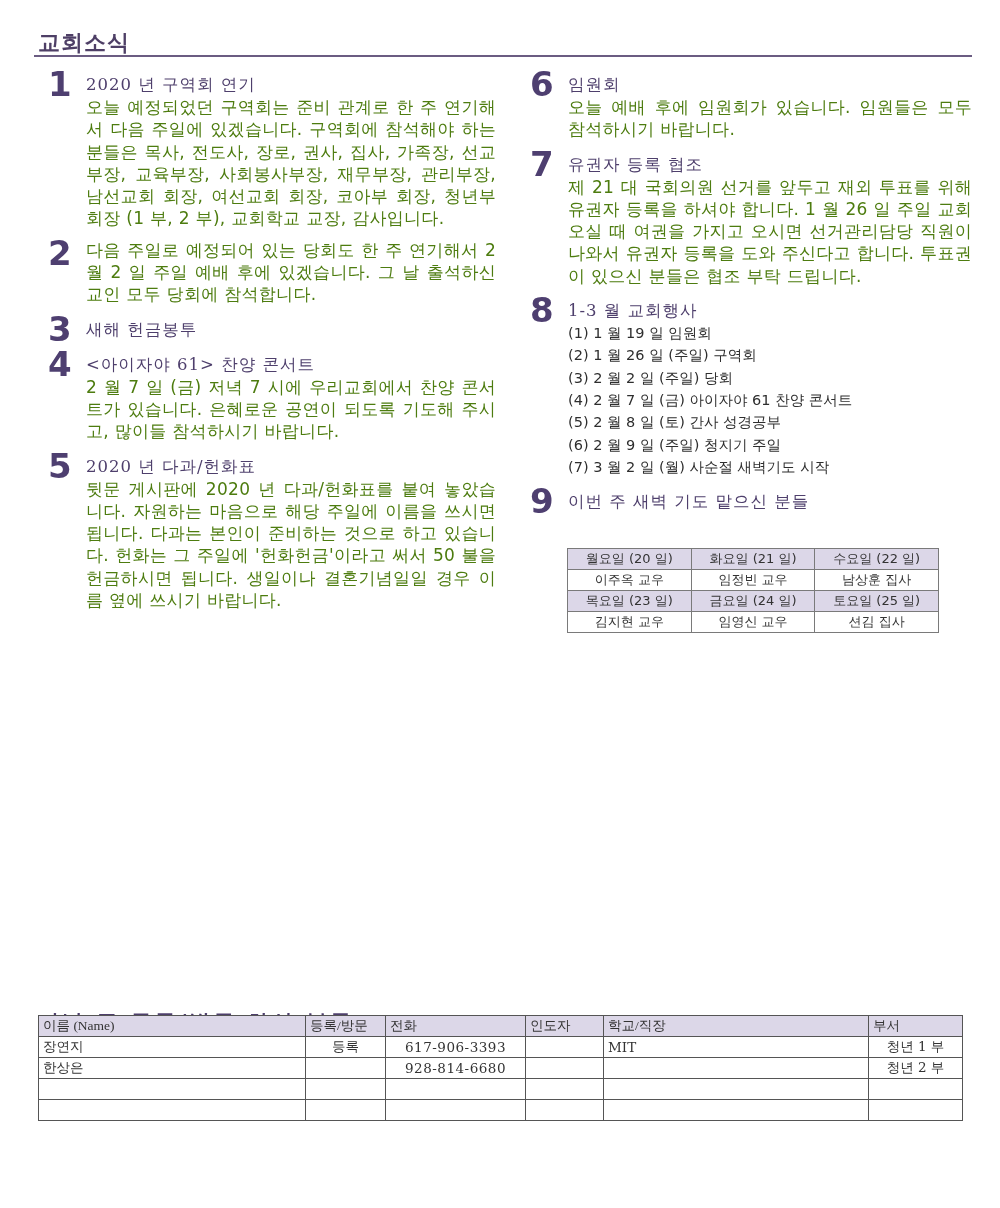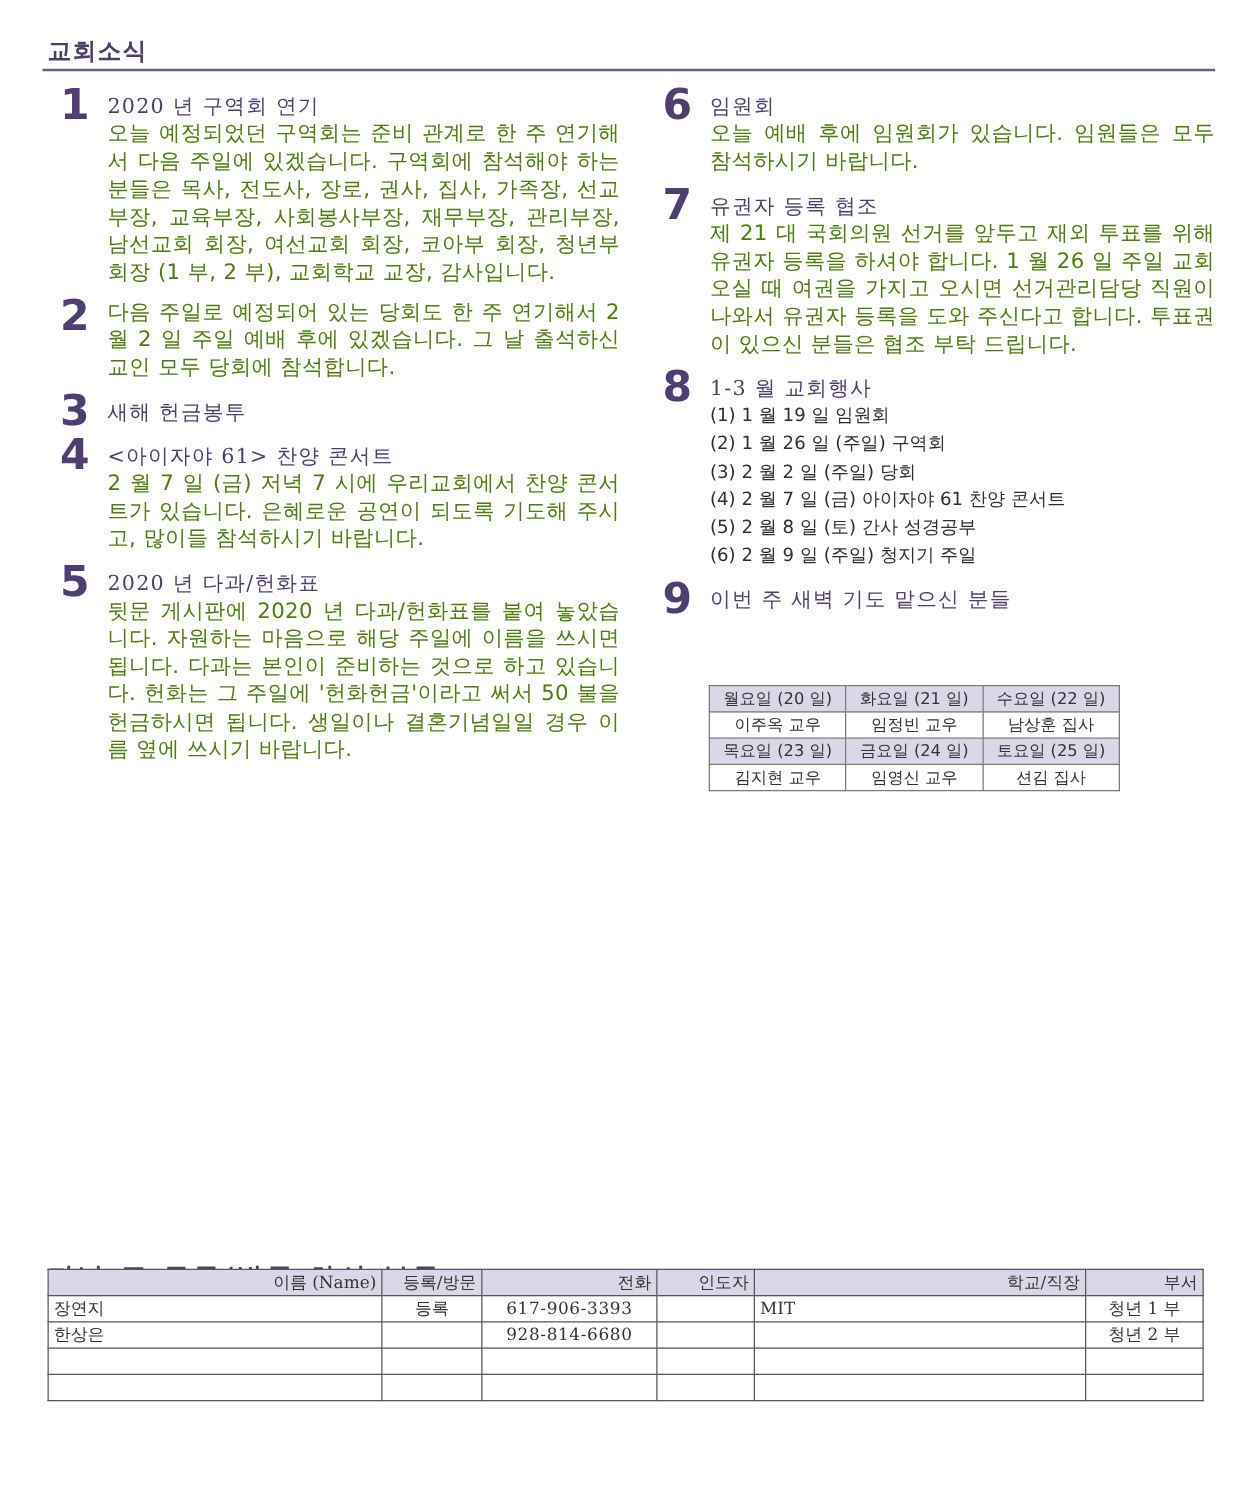--- a/index.html
+++ b/index.html
@@ -4,21 +4,21 @@
 <style>
   html, body { margin: 0; padding: 0; background: #ffffff; }
   body {
     width: 1000px; height: 1208px; position: relative; overflow: hidden;
     font-family: "DejaVu Serif", "Liberation Serif", serif;
     color: #2a2a2a;
   }
   .page-title {
     position: absolute; left: 38px; top: 28px;
     font-family: "DejaVu Sans", sans-serif;
-    font-size: 19px; font-weight: bold; color: #4e3f66; letter-spacing: 1px;
+    font-size: 22px; font-weight: bold; color: #4e3f66; letter-spacing: 1px;
   }
   .title-rule {
     position: absolute; left: 34px; top: 55px; width: 938px; height: 2px;
     background: #6b5c82;
   }
   .col { position: absolute; top: 70px; }
   .col-left { left: 44px; width: 452px; }
   .col-right { left: 526px; width: 446px; }
 
   .item { position: relative; padding-left: 42px; margin-bottom: 9px; }
@@ -34,21 +34,21 @@
   }
   .item-body {
     font-family: "DejaVu Sans", sans-serif;
     font-size: 17px; line-height: 22.3px; color: #4d7c0f;
     text-align: justify; letter-spacing: 0.3px; white-space: pre-line;
   }
   .events { font-family: "DejaVu Sans", sans-serif; font-size: 14.5px; line-height: 22.3px; color: #2e2e2e; }
   .events div { white-space: nowrap; }
 
   .prayer-table {
-    position: absolute; left: 567px; top: 548px; width: 329px;
+    position: absolute; left: 567px; top: 548px; width: 372px;
     border-collapse: collapse; table-layout: fixed;
     font-family: "DejaVu Sans", sans-serif; font-size: 13px; color: #333;
   }
   .prayer-table td {
     border: 1.5px solid #7a7a7a; height: 20px; padding: 0; text-align: center;
   }
   .prayer-table tr.hdr td { background: #dcd7e8; }
 
   .visit-title {
     position: absolute; left: 38px; top: 1008px;
@@ -56,21 +56,21 @@
     color: #4e3f6c; letter-spacing: 3px;
   }
   .visit-table {
     position: absolute; left: 38px; top: 1015px; width: 924px;
     border-collapse: collapse; table-layout: fixed;
     font-family: "DejaVu Serif", serif; font-size: 13.5px; color: #333;
   }
   .visit-table th, .visit-table td {
     border: 1px solid #555; height: 20px; padding: 0 4px; font-weight: normal;
   }
-  .visit-table thead th { background: #dcd7e8; text-align: right; border-top: 1.5px solid #555; }
+  .visit-table thead th { background: #dcd7e8; text-align: left; border-top: 1.5px solid #555; font-family: Liberation Serif, serif; }
   .visit-table tbody tr:last-child td { border-bottom: 1.5px solid #555; }
   .c { text-align: center; }
   .l { text-align: left; }
   .phone { letter-spacing: 0.5px; }
 </style>
 </head>
 <body>
 
 <div class="page-title">교회소식</div>
 <div class="title-rule"></div>
@@ -115,20 +115,21 @@
   <div class="item">
     <div class="num">8</div>
     <div class="item-title">1-3 월 교회행사</div>
     <div class="events">
       <div>(1) 1 월 19 일 임원회</div>
       <div>(2) 1 월 26 일 (주일) 구역회</div>
       <div>(3) 2 월 2 일 (주일) 당회</div>
       <div>(4) 2 월 7 일 (금) 아이자야 61 찬양 콘서트</div>
       <div>(5) 2 월 8 일 (토) 간사 성경공부</div>
       <div>(6) 2 월 9 일 (주일) 청지기 주일</div>
+      <div>(7) 3 월 2 일 (월) 사순절 새벽기도 시작</div>
     </div>
   </div>
   <div class="item">
     <div class="num">9</div>
     <div class="item-title">이번 주 새벽 기도 맡으신 분들</div>
   </div>
 </div>
 
 <table class="prayer-table">
   <tbody>

